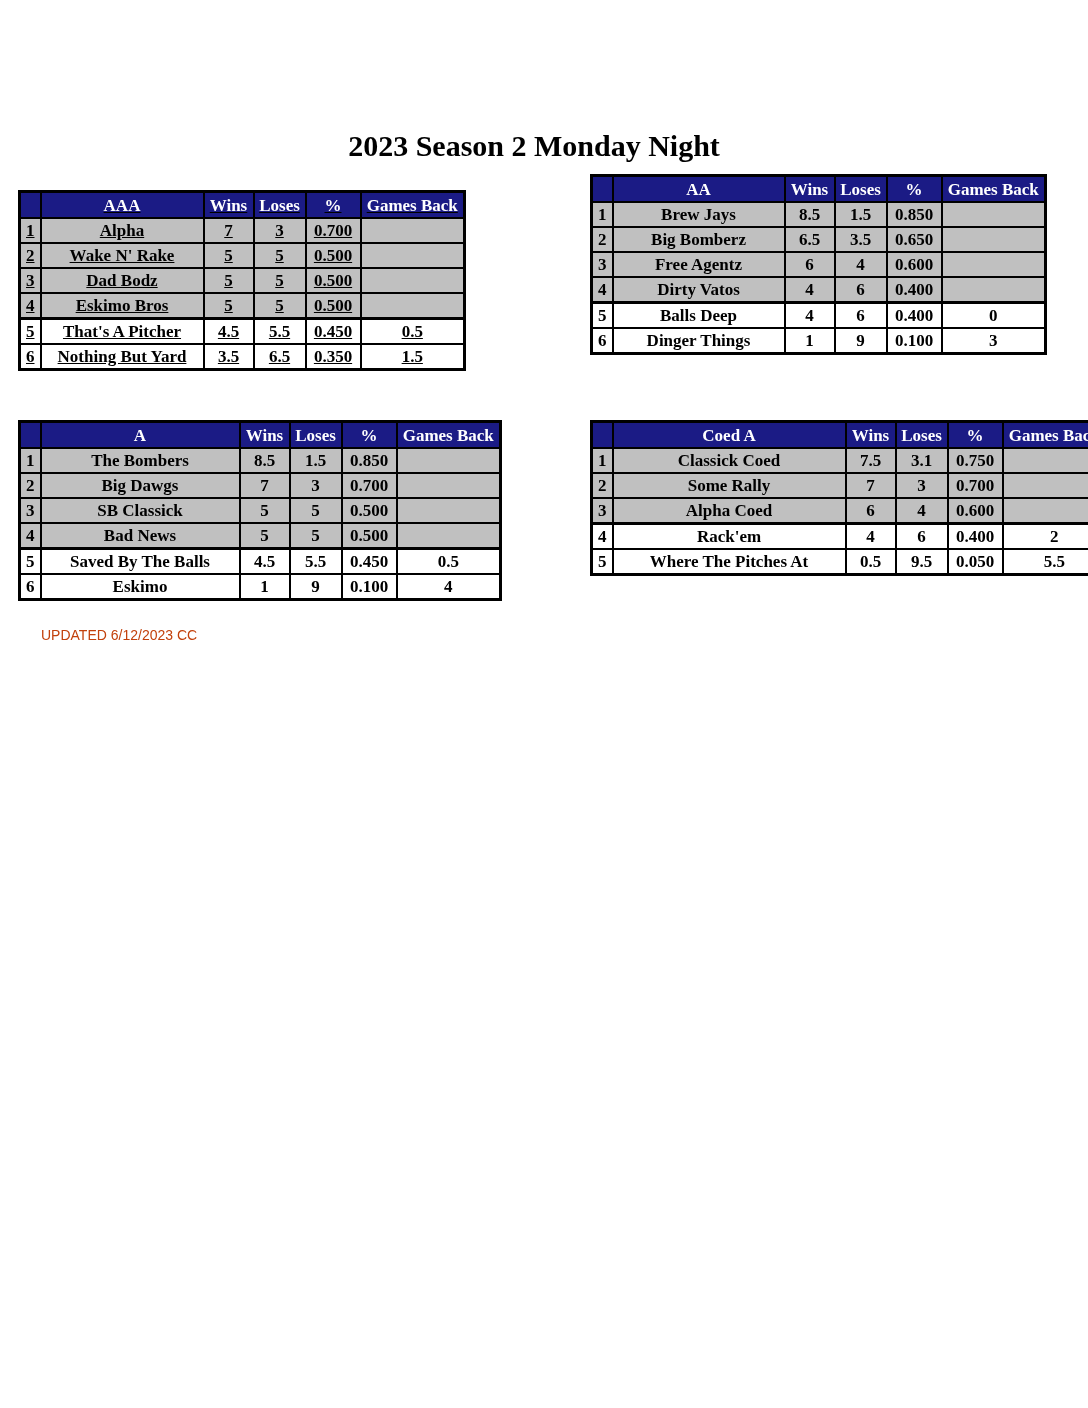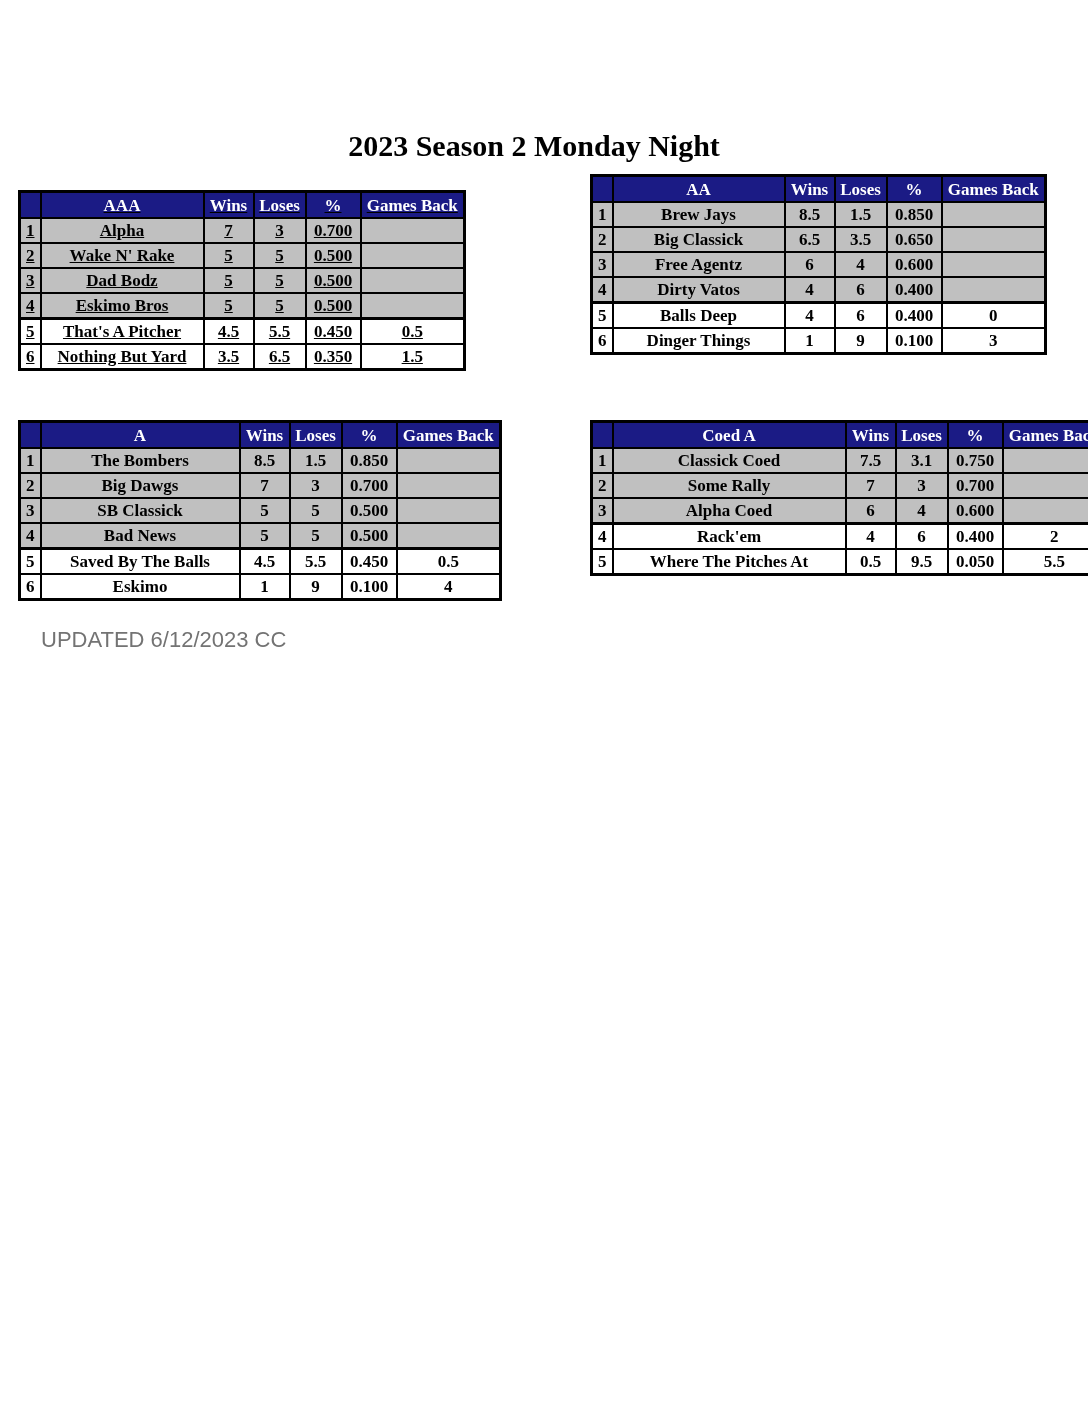--- a/index.html
+++ b/index.html
@@ -62,22 +62,22 @@
   .league-table tr.first-open td { border-top: 3px solid var(--border, #000); }
   .league-table td.rank { text-align: center; padding: 0 1px; }
   .league-table td.team { text-align: center; }
   .league-table td.num  { text-align: center; }
 
   .footer {
     position: absolute;
     left: 41px;
     top: 595px;
     font-family: "Liberation Sans", sans-serif;
-    font-size: 22px;
-    color: #737373;
+    font-size: 14px;
+    color: #c2410c;
   }
 </style>
 </head>
 <body>
 
 <div class="page">
   <div class="title">2023 Season 2 Monday Night</div>
 
   <div class="league-table" id="table-0">
       <table>
@@ -175,21 +175,21 @@
           <tr class="shaded">
             <td class="rank">1</td>
             <td class="team">Brew Jays</td>
             <td class="num">8.5</td>
             <td class="num">1.5</td>
             <td class="num">0.850</td>
             <td class="num"></td>
           </tr>
           <tr class="shaded">
             <td class="rank">2</td>
-            <td class="team">Big Classick</td>
+            <td class="team">Big Bomberz</td>
             <td class="num">6.5</td>
             <td class="num">3.5</td>
             <td class="num">0.650</td>
             <td class="num"></td>
           </tr>
           <tr class="shaded">
             <td class="rank">3</td>
             <td class="team">Free Agentz</td>
             <td class="num">6</td>
             <td class="num">4</td>

